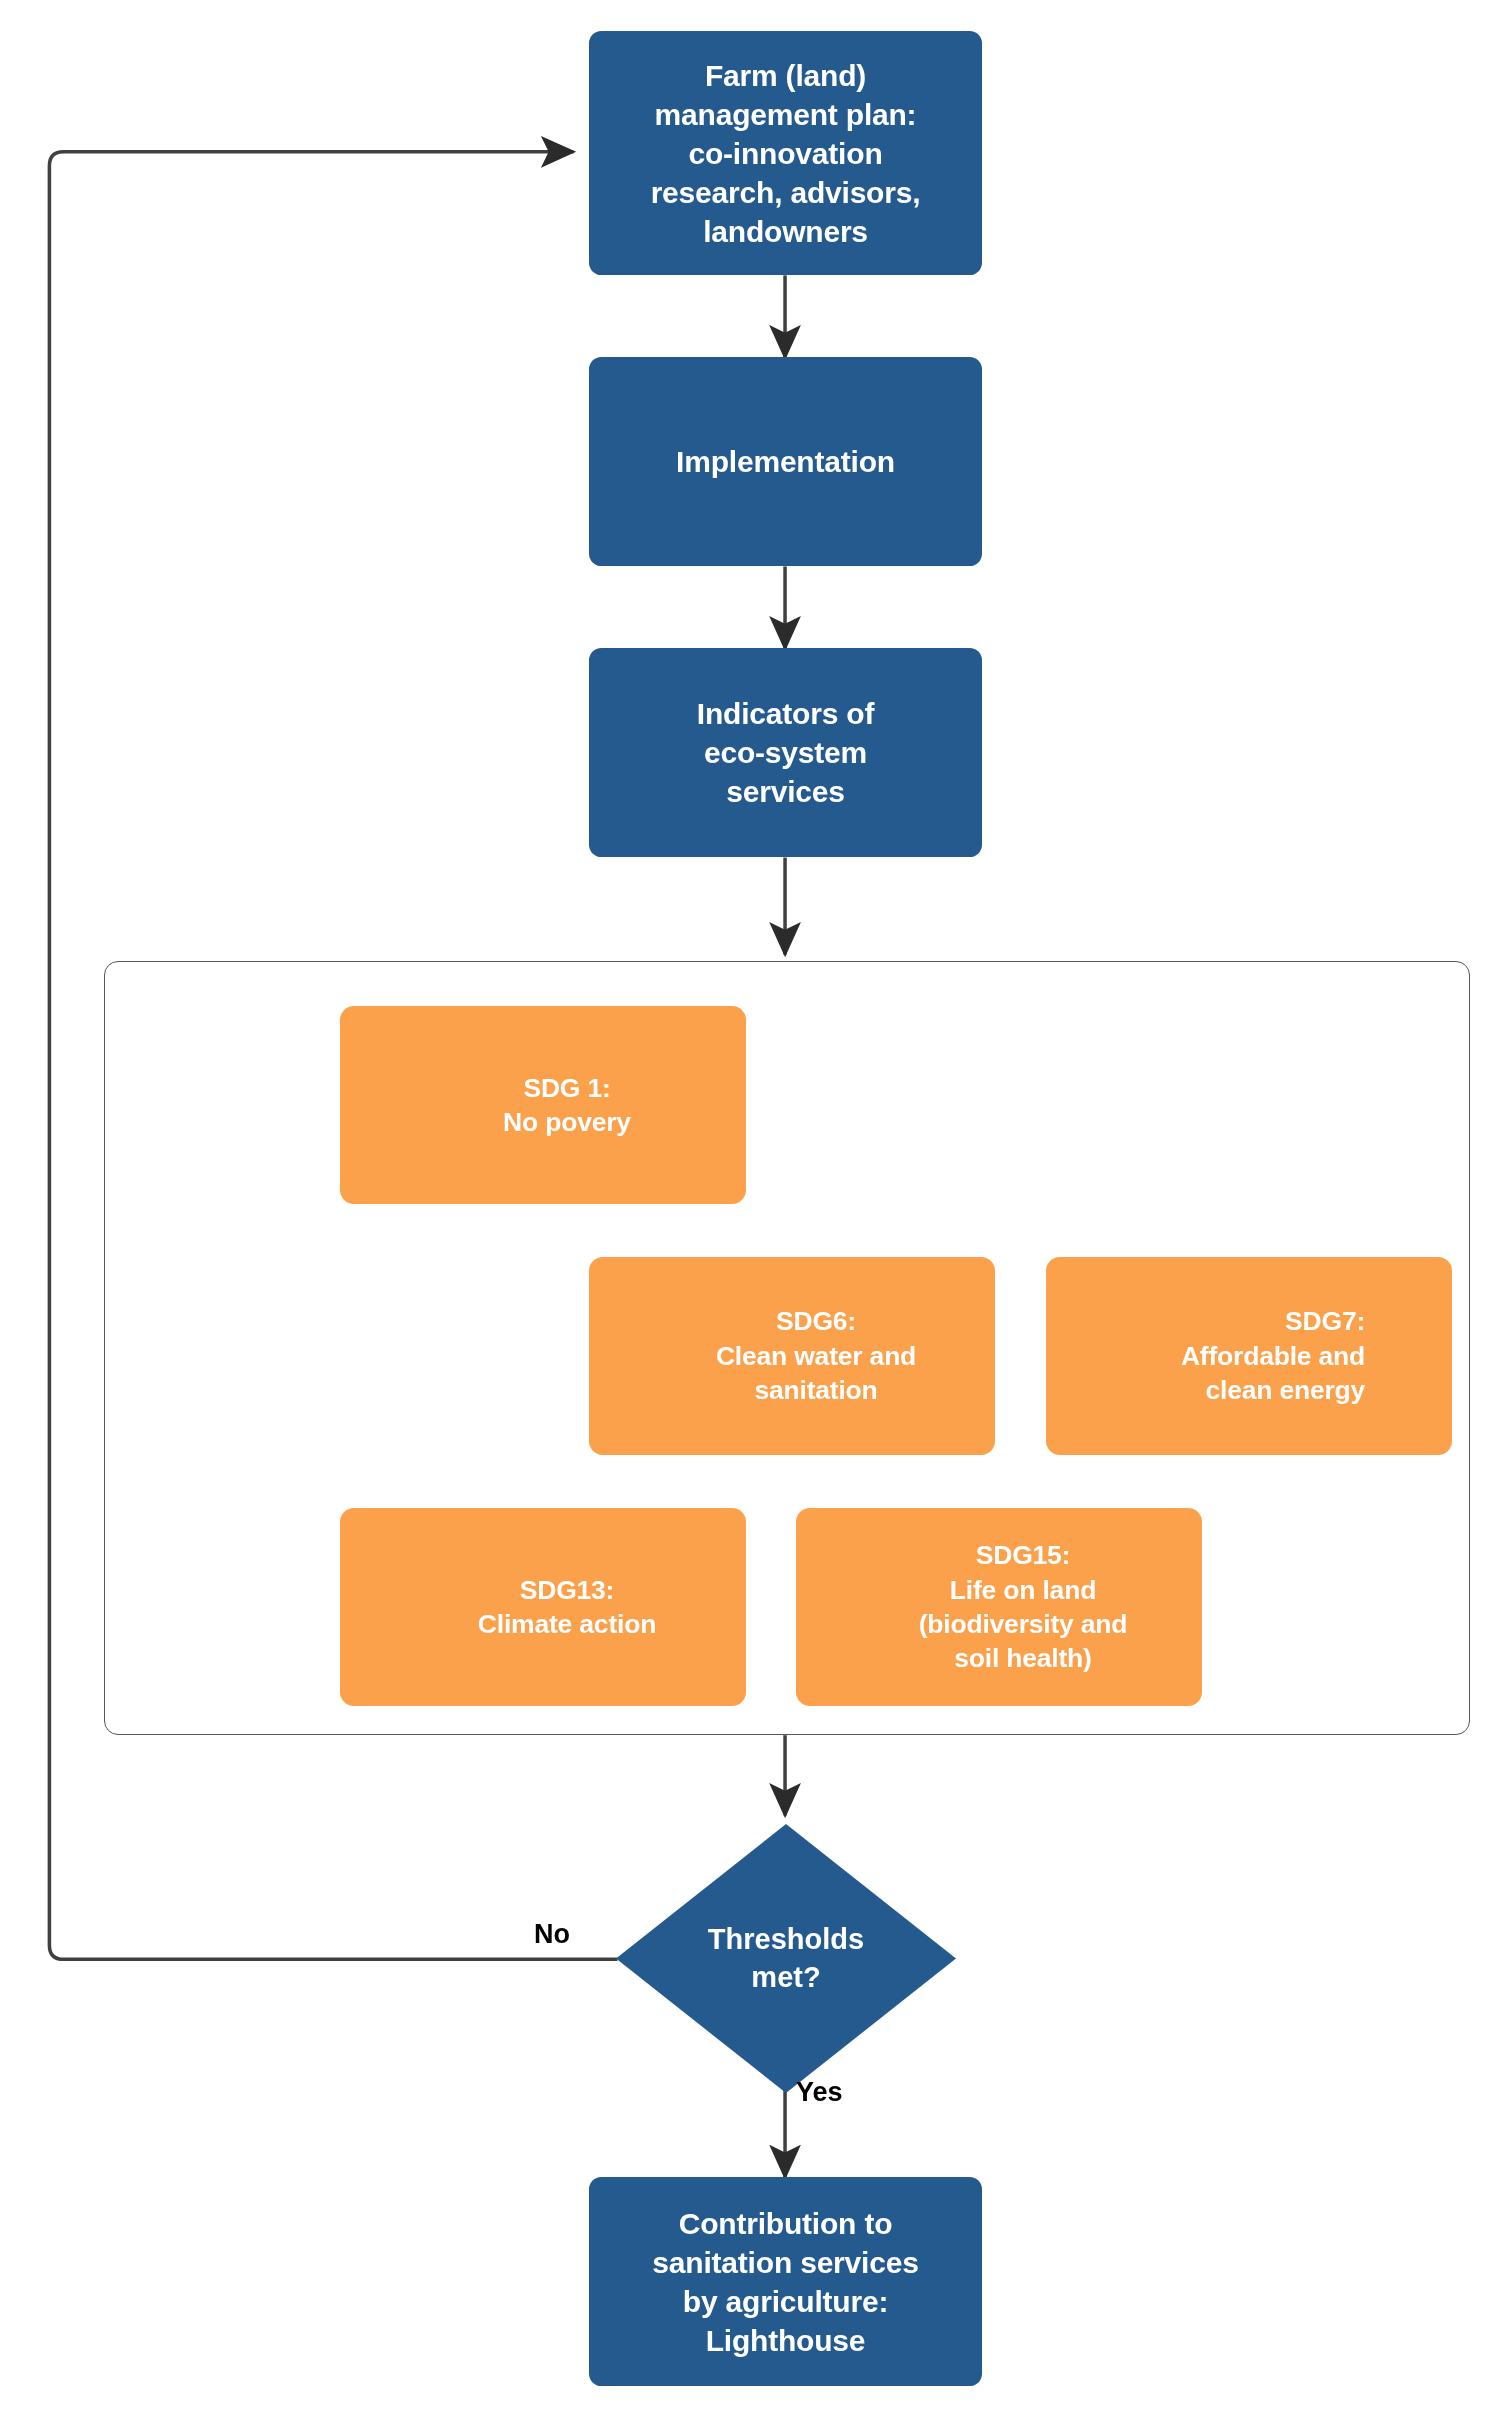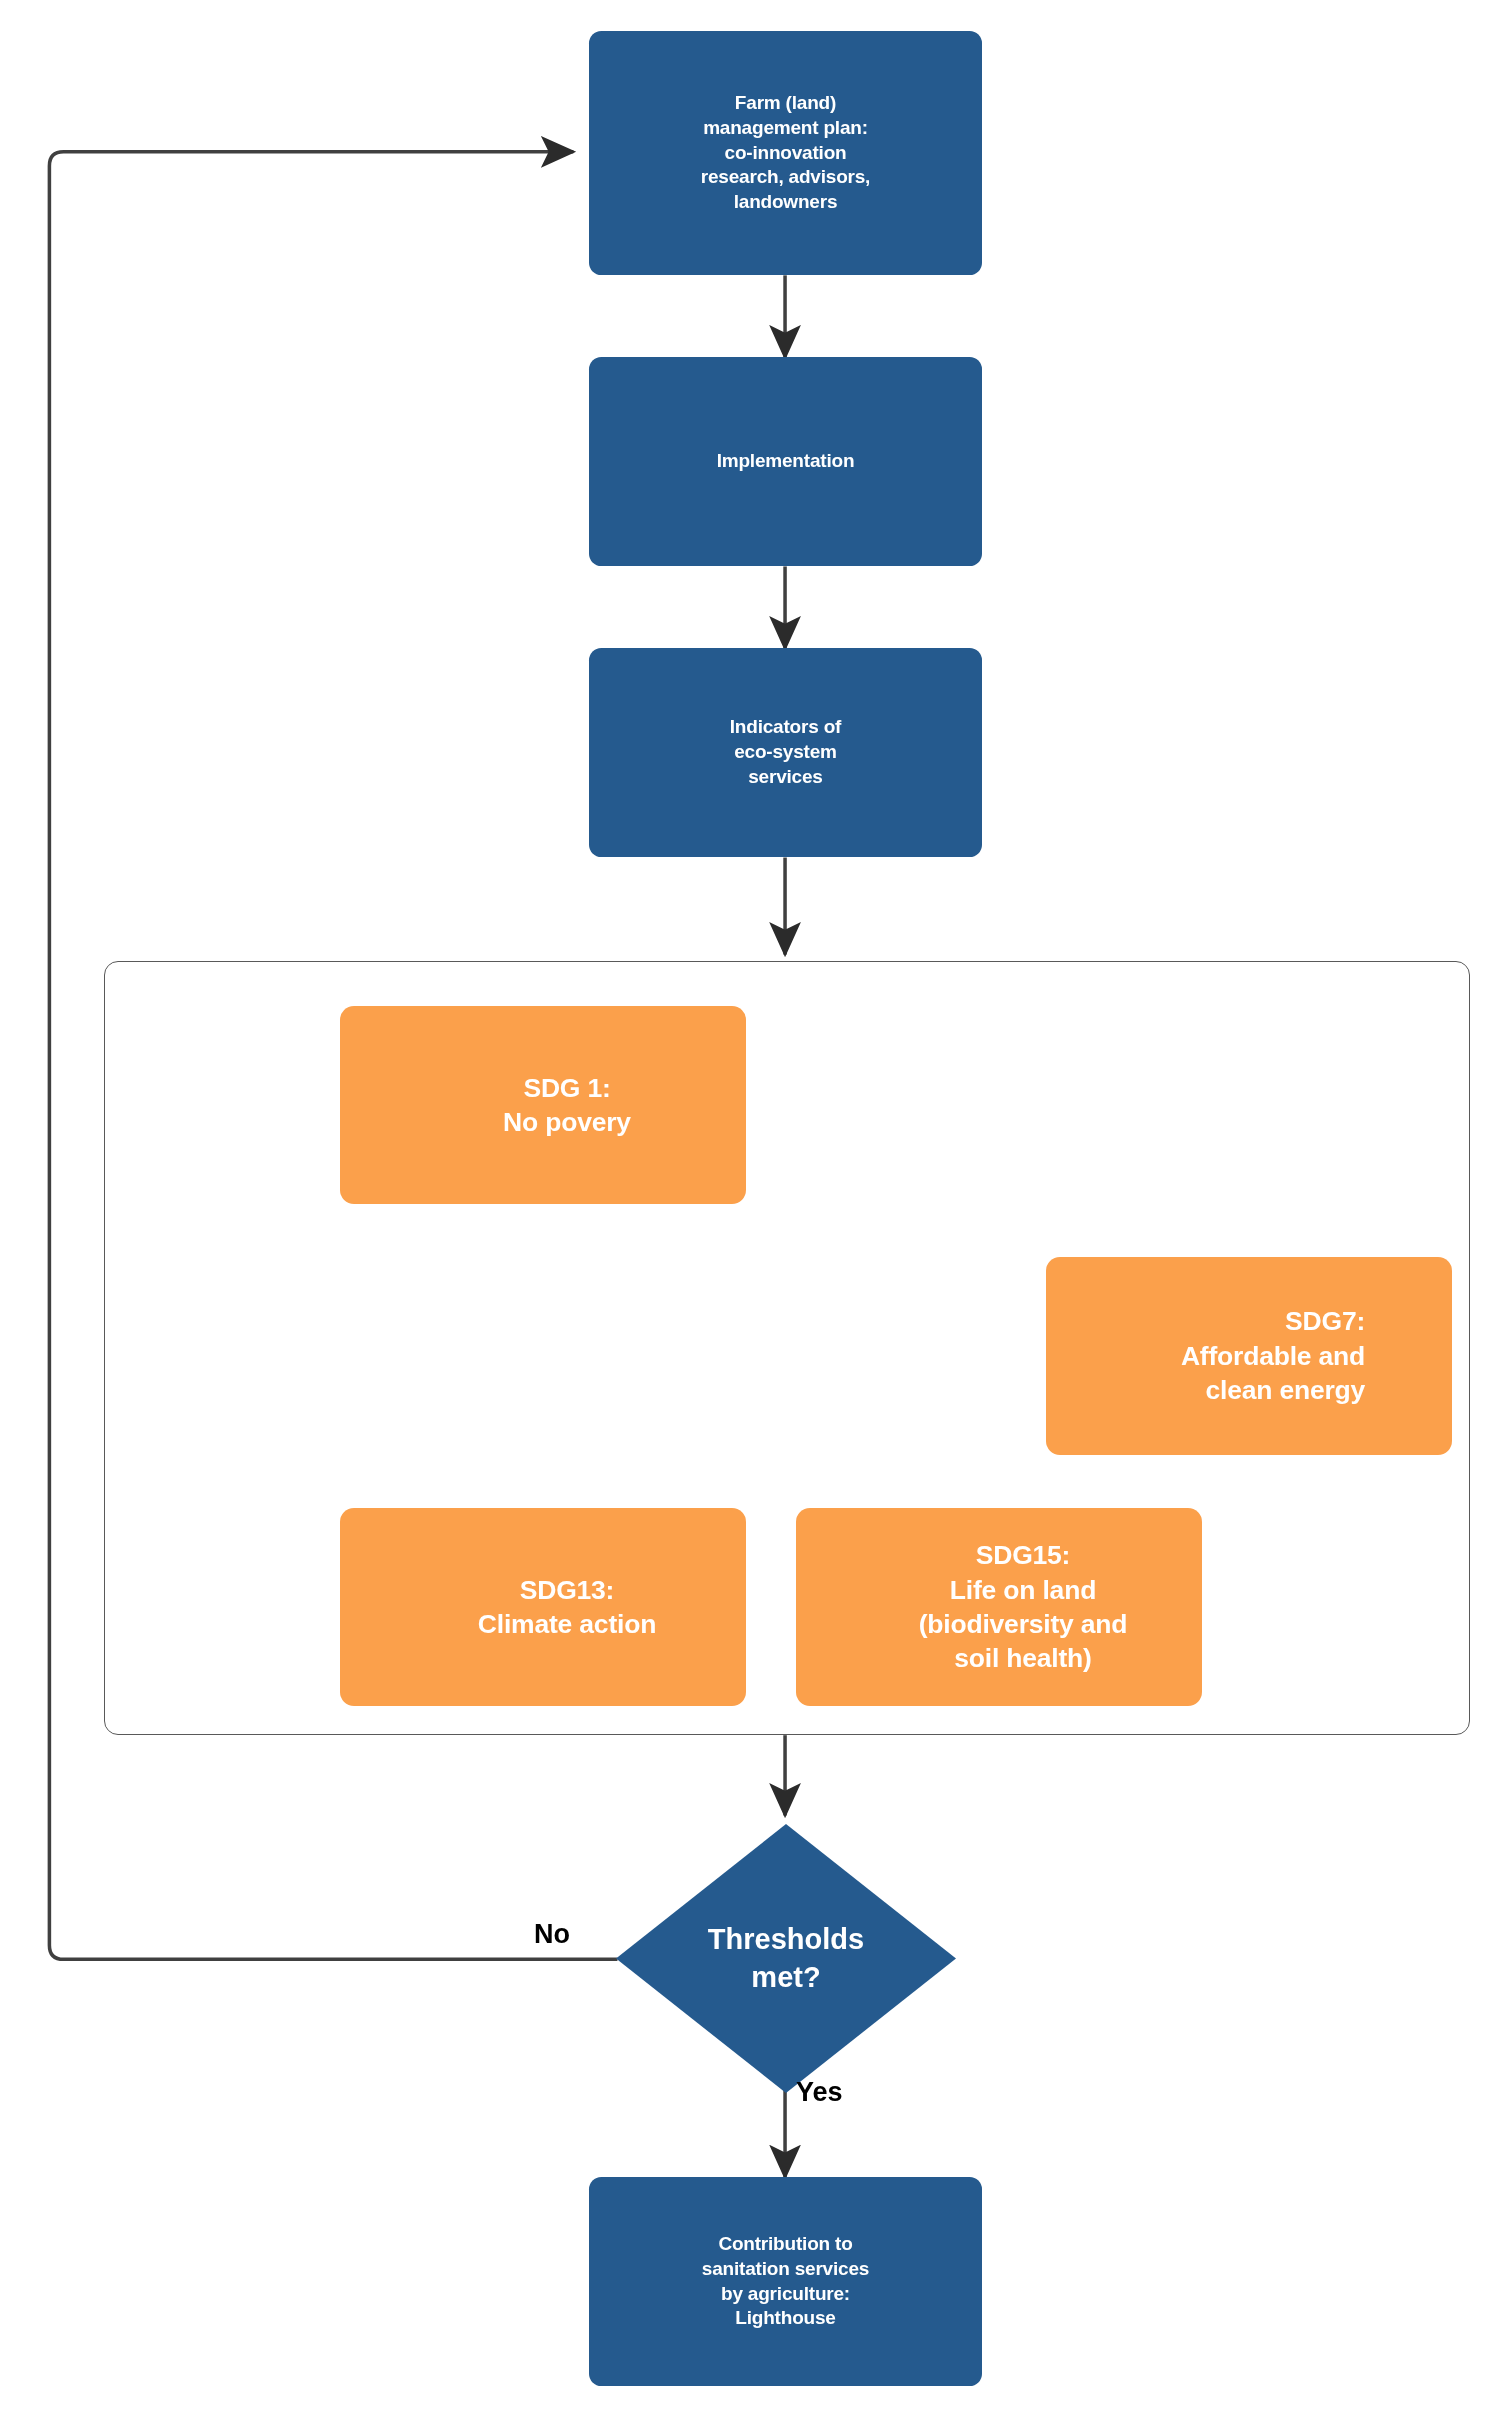--- a/index.html
+++ b/index.html
@@ -34,21 +34,21 @@
     text-align: center;
     color: #ffffff;
     font-weight: bold;
     line-height: 1.30;
     white-space: pre-line;
     border-radius: 12.3px;
     letter-spacing: -0.2px;
   }
   .node-blue {
     background: #255a8e;
-    font-size: 19px;
+    font-size: 30px;
   }
   .node-orange {
     background: #fba04b;
     font-size: 26.5px;
     border-radius: 14px;
     padding-left: 48px;
   }
   .group-box {
     position: absolute;
     box-sizing: border-box;
@@ -120,20 +120,23 @@
 
   <div class="node node-blue" style="left:589px; top:648px; width:393px; height:209px;">Indicators of
 eco-system
 services</div>
 
   <div class="group-box" style="left:104px; top:961px; width:1366px; height:774px;"></div>
 
   <div class="node node-orange" style="left:340px; top:1006px; width:406px; height:198px;">SDG 1:
 No povery</div>
 
+  <div class="node node-orange" style="left:589px; top:1257px; width:406px; height:198px;">SDG6:
+Clean water and
+sanitation</div>
   <div class="node node-orange" style="left:1046px; top:1257px; width:406px; height:198px;text-align:right;">SDG7:
 Affordable and
 clean energy</div>
 
   <div class="node node-orange" style="left:340px; top:1508px; width:406px; height:198px;">SDG13:
 Climate action</div>
   <div class="node node-orange" style="left:796px; top:1508px; width:406px; height:198px;">SDG15:
 Life on land
 (biodiversity and
 soil health)</div>

